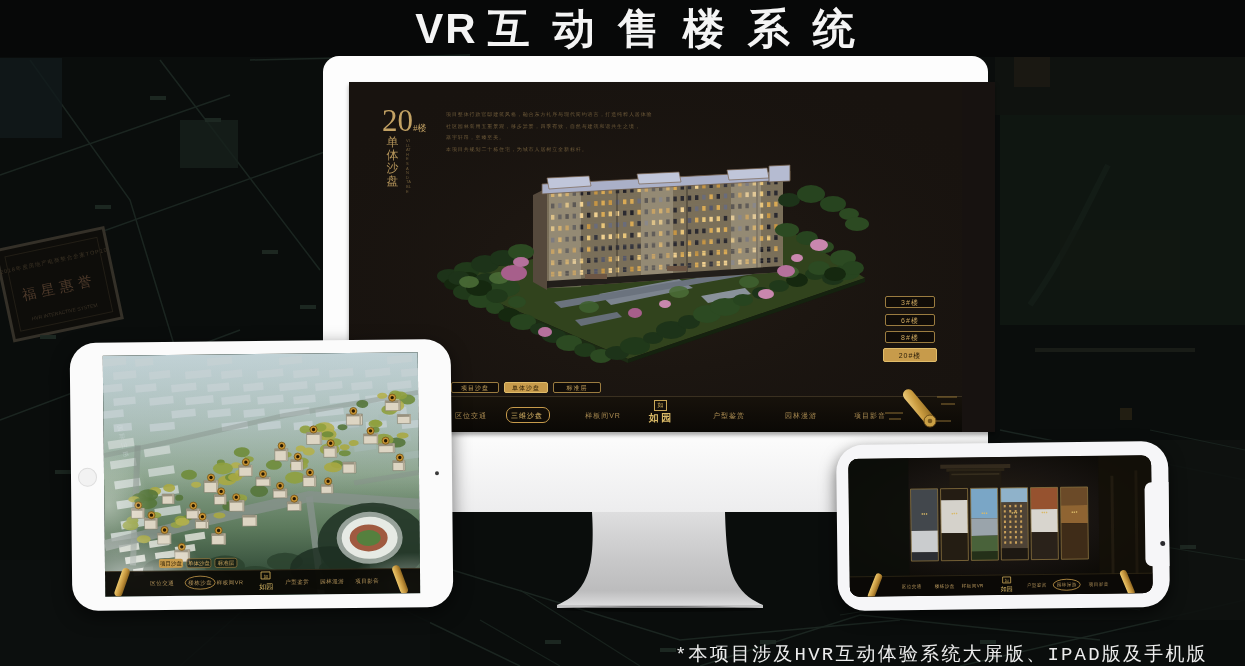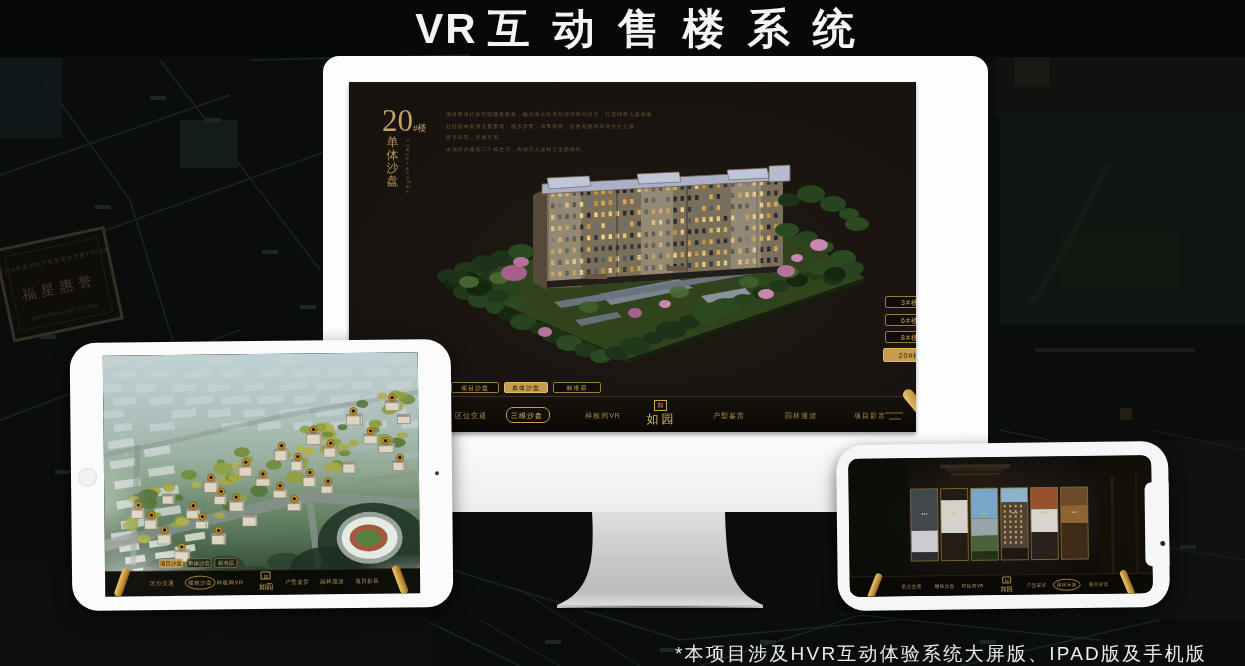--- a/index.html
+++ b/index.html
@@ -1,23 +1,23 @@
 <!DOCTYPE html>
 <html><head><meta charset="utf-8"><style>
 html,body{margin:0;padding:0;background:#0a0c0b;}
 #stage{position:relative;width:1245px;height:666px;overflow:hidden;
   background:#0b0d0c;font-family:"Liberation Sans",sans-serif;}
 .abs{position:absolute;}
 .title{position:absolute;left:0;top:1px;width:1245px;text-align:center;
   color:#f4f4f4;font-size:42px;letter-spacing:23px;font-weight:700;transform:translateX(24px);}
 .caption{position:absolute;left:675px;top:641px;color:#ececec;font-size:19px;
-  letter-spacing:2.2px;}
+  letter-spacing:2.2px;font-family:Liberation Mono, monospace;}
 .monitor{position:absolute;left:323px;top:56px;width:665px;height:456px;
   border-radius:16px;background:linear-gradient(#fdfdfd 0 82%,#ededee 100%);}
-.screen{position:absolute;left:349px;top:82px;width:567px;height:350px;
+.screen{position:absolute;left:349px;top:82px;width:646px;height:350px;
   background:#171210;overflow:hidden;box-shadow:0 3px 4px rgba(0,0,0,0.35);}
 .goldbtn{position:absolute;border:1px solid #9b7c40;color:#cba65f;
   font-size:7px;text-align:center;letter-spacing:1px;background:rgba(14,10,6,.75);
   border-radius:2px;}
 .navbar{position:absolute;left:0;top:314px;width:613px;height:36px;
   background:linear-gradient(#17120b,#0a0805);border-top:1px solid #3a3020;}
 .navitem{position:absolute;top:14px;color:#ab8c52;font-size:7px;letter-spacing:1px;
   white-space:nowrap;transform:translateX(-50%);}
 .ipad{position:absolute;left:71px;top:341px;width:381px;height:268px;
   border-radius:26px;background:#fbfbfb;transform:rotate(-0.6deg);
@@ -542,21 +542,21 @@
 <div class="goldbtn" style="left:155px;top:300px;width:42px;height:9px;line-height:10px;font-size:6px;background:#c79b4b;color:#241803;border-color:#e0bc6a;">单体沙盘</div>
 <div class="goldbtn" style="left:204px;top:300px;width:46px;height:9px;line-height:10px;font-size:6px;">标准层</div>
 
 <div class="navbar">
 <div class="navitem" style="left:122px;">区位交通</div>
 <div class="navitem" style="left:178px;color:#e2bd6b;">三维沙盘</div>
 <div class="abs" style="left:157px;top:10px;width:42px;height:14px;border:1px solid #c79b4b;border-radius:7px;"></div>
 <div class="navitem" style="left:254px;">样板间VR</div>
 
 <div class="abs" style="left:305px;top:3px;width:11px;height:9px;border:1px solid #c9a757;color:#c9a757;font-size:6px;text-align:center;line-height:9px;">如</div>
-<div class="abs" style="left:311px;top:14px;transform:translateX(-50%);color:#d9b967;font-size:12px;font-family:'Liberation Serif',serif;white-space:nowrap;">如 园</div>
+<div class="abs" style="left:311px;top:14px;transform:translateX(-50%);color:#d9b967;font-size:10px;font-family:'Liberation Serif',serif;white-space:nowrap;font-weight:bold;">如 园</div>
 <div class="navitem" style="left:380px;">户型鉴赏</div>
 <div class="navitem" style="left:452px;">园林漫游</div>
 <div class="navitem" style="left:521px;">项目影音</div>
 </div>
 
 <svg class="abs" style="left:528px;top:303px" width="85" height="47" viewBox="0 0 85 47">
 <defs>
           <linearGradient id="scrollg" x1="0" y1="0" x2="1" y2="1">
             <stop offset="0" stop-color="#f0d080"></stop>
             <stop offset="0.5" stop-color="#c89a3e"></stop>

